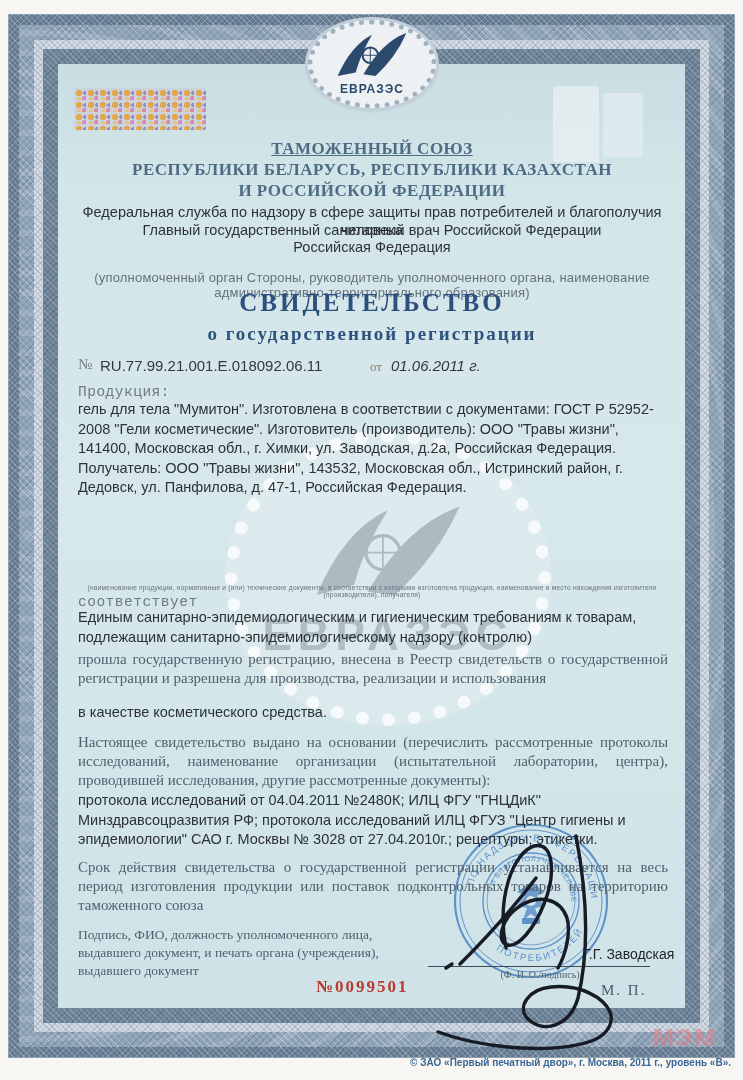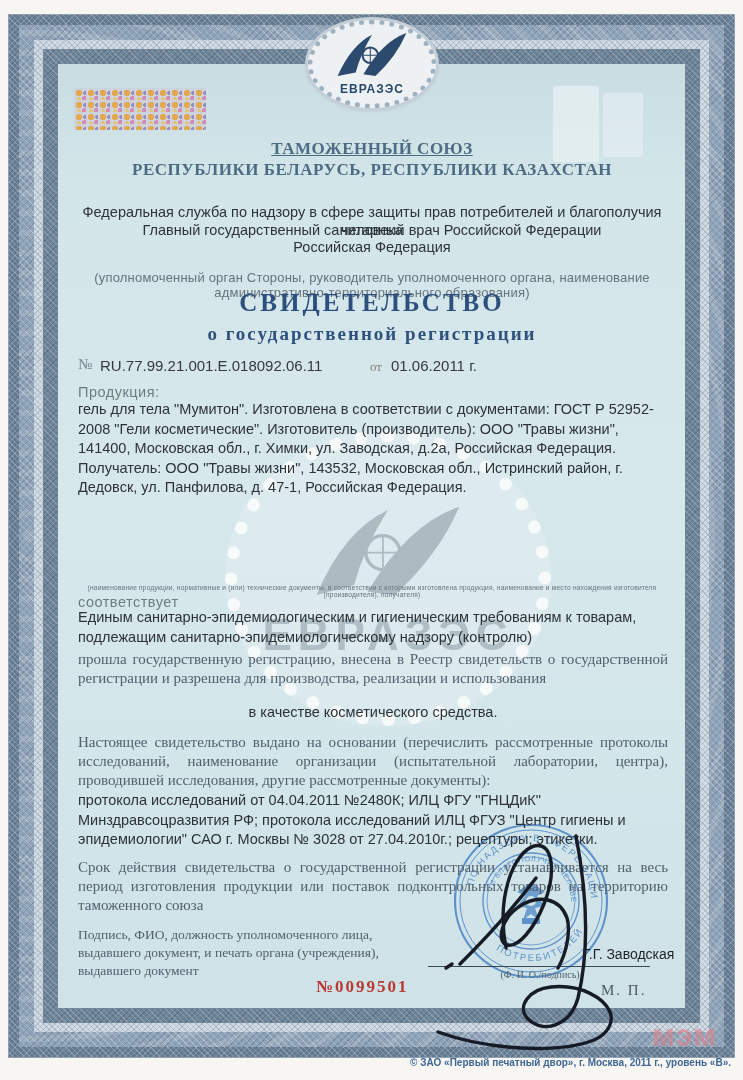--- a/index.html
+++ b/index.html
@@ -108,21 +108,21 @@
   }
   .title-sub{
     font-family:"Liberation Serif","DejaVu Serif",serif;font-weight:bold;
     font-size:19px;color:#2e517e;letter-spacing:2px;
   }
   .serif-gray{
     font-family:"Liberation Serif","DejaVu Serif",serif;
     color:#51606d;font-size:15px;line-height:19px;
   }
   .serif-label{
-    font-family:Liberation Sans, sans-serif;
+    font-family:Liberation Mono, monospace;
     color:#6e7d7b;font-size:14.5px;letter-spacing:.5px;
   }
   .sans-body{color:#2c3237;font-size:14.5px;line-height:19.5px;}
   .just{text-align:justify;}
 
   
   .no-label{font-family:"Liberation Serif",serif;color:#74828d;font-size:15px;}
   .no-value{color:#34393e;font-size:15px;}
   .date-label{font-family:"Liberation Serif",serif;color:#8d7d6f;font-size:13px;}
   .date-value{color:#34393e;font-size:15px;}
@@ -182,42 +182,43 @@
       <path d="M10,54 Q26,18 50,6 Q37,28 31,50 Z" fill="#2c4a6e"></path>
       <path d="M40,52 Q62,14 90,4 Q78,32 54,54 Z" fill="#2c4a6e"></path>
       <circle cx="48" cy="30" r="9" fill="none" stroke="#2c4a6e" stroke-width="2.4"></circle>
       <path d="M39,30 H57 M48,21 V39" stroke="#2c4a6e" stroke-width="1.2"></path>
     </svg>
     <div class="emblem-label">ЕВРАЗЭС</div>
   </div>
 
   <div class="ctext hdr-serif" style="top:139px;text-decoration:underline;">ТАМОЖЕННЫЙ СОЮЗ</div>
   <div class="ctext hdr-serif" style="top:160px;">РЕСПУБЛИКИ БЕЛАРУСЬ, РЕСПУБЛИКИ КАЗАХСТАН</div>
+  <div class="ctext hdr-serif" style="top:181px;">И РОССИЙСКОЙ ФЕДЕРАЦИИ</div>
   <div class="ctext hdr-sans" style="top:204px;">Федеральная служба по надзору в сфере защиты прав потребителей и благополучия человека</div>
   <div class="ctext hdr-sans" style="top:222px;">Главный государственный санитарный врач Российской Федерации</div>
   <div class="ctext hdr-sans" style="top:239px;">Российская Федерация</div>
   <div class="ctext tiny" style="top:270px;">(уполномоченный орган Стороны, руководитель уполномоченного органа, наименование административно-территориального образования)</div>
 
   <div class="ctext title-main" style="top:289px;">СВИДЕТЕЛЬСТВО</div>
   <div class="ctext title-sub" style="top:323px;">о государственной регистрации</div>
 
   <div class="ltext no-label" style="left:78px;top:356px;">№</div>
   <div class="ltext no-value" style="left:100px;top:357px;">RU.77.99.21.001.E.018092.06.11</div>
   <div class="ltext date-label" style="left:370px;top:359px;">от</div>
-  <div class="ltext date-value" style="left:391px;top:357px;">01.06.2011 г.</div>
+  <div class="ltext date-value" style="left:391px;top:357px;font-style:italic;">01.06.2011 г.</div>
 
   <div class="ltext serif-label" style="left:78px;top:384px;">Продукция:</div>
   <div class="ltext sans-body" style="left:78px;top:400px;width:590px;">гель для тела "Мумитон". Изготовлена в соответствии с документами: ГОСТ Р 52952-2008 "Гели косметические". Изготовитель (производитель): ООО "Травы жизни", 141400, Московская обл., г. Химки, ул. Заводская, д.2а, Российская Федерация.  Получатель: ООО "Травы жизни", 143532, Московская обл., Истринский район, г. Дедовск, ул. Панфилова, д. 47-1, Российская Федерация.</div>
   <div class="ctext tiny" style="top:584px;font-size:6.6px;">(наименование продукции, нормативные и (или) технические документы, в соответствии с которыми изготовлена продукция, наименование и место нахождения изготовителя (производителя), получателя)</div>
 
   <div class="ltext serif-label" style="left:78px;top:594px;">соответствует</div>
   <div class="ltext sans-body" style="left:78px;top:608px;width:590px;">Единым санитарно-эпидемиологическим и гигиеническим требованиям к товарам, подлежащим санитарно-эпидемиологическому надзору (контролю)</div>
 
   <div class="ltext serif-gray just" style="left:78px;top:650px;width:590px;">прошла государственную регистрацию, внесена в Реестр свидетельств о государственной регистрации и разрешена для производства, реализации и использования</div>
-  <div class="ltext sans-body" style="left:78px;top:703px;width:590px;text-align:center;">в качестве косметического средства.</div>
+  <div class="ltext sans-body" style="left:78px;top:703px;width:590px;">в качестве косметического средства.</div>
 
   <div class="ltext serif-gray just" style="left:78px;top:733px;width:590px;">Настоящее свидетельство выдано на основании (перечислить рассмотренные протоколы исследований, наименование организации (испытательной лаборатории, центра), проводившей исследования, другие рассмотренные документы):</div>
   <div class="ltext sans-body" style="left:78px;top:791px;width:590px;">протокола исследований от 04.04.2011 №2480К; ИЛЦ ФГУ "ГНЦДиК" Минздравсоцразвития РФ; протокола исследований ИЛЦ ФГУЗ "Центр гигиены и эпидемиологии" САО г. Москвы № 3028 от 27.04.2010г.; рецептуры; этикетки.</div>
 
   <div class="ltext serif-gray just" style="left:78px;top:858px;width:590px;">Срок действия свидетельства о государственной регистрации устанавливается на весь период изготовления продукции или поставок подконтрольных товаров на территорию таможенного союза</div>
 
   <div class="ltext serif-gray" style="left:78px;top:926px;width:358px;font-size:13.5px;line-height:18px;">Подпись, ФИО, должность уполномоченного лица, выдавшего документ, и печать органа (учреждения), выдавшего документ</div>
 
   <div class="stamp">
     <svg width="162" height="162" viewBox="0 0 162 162">

